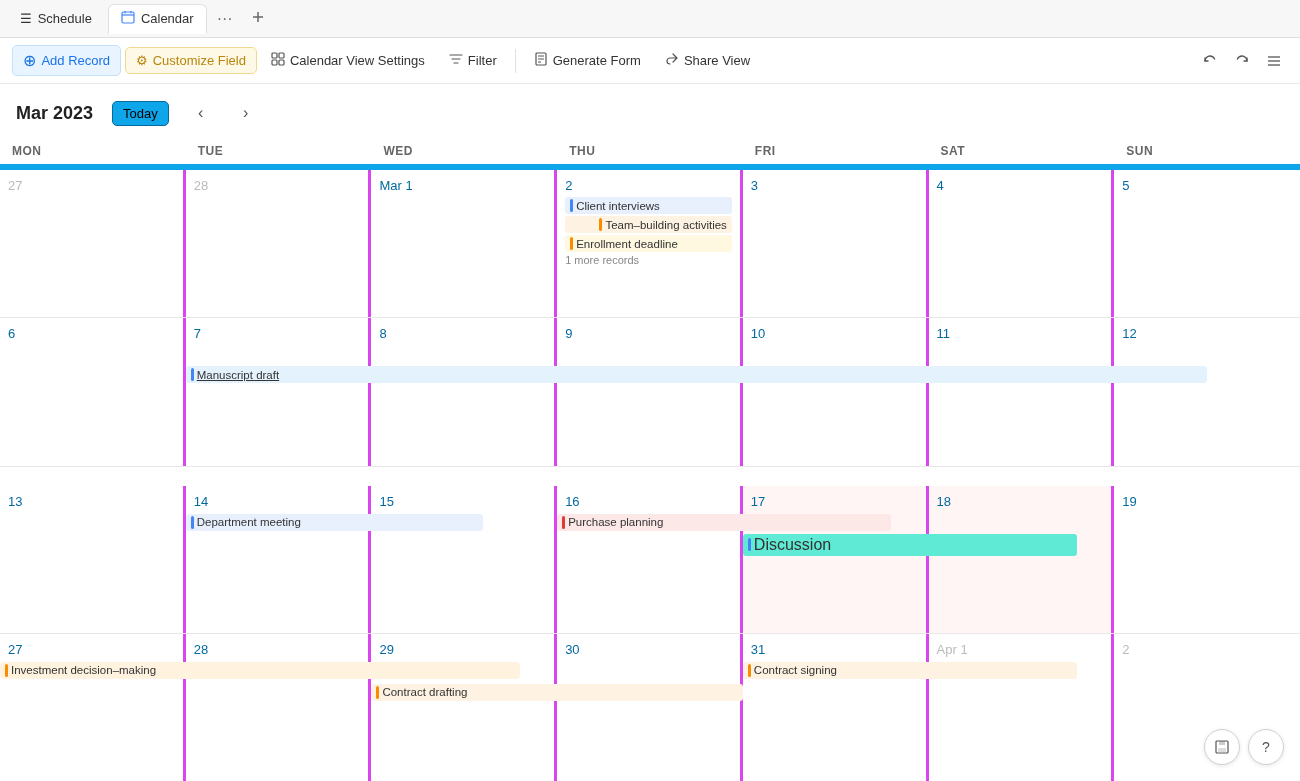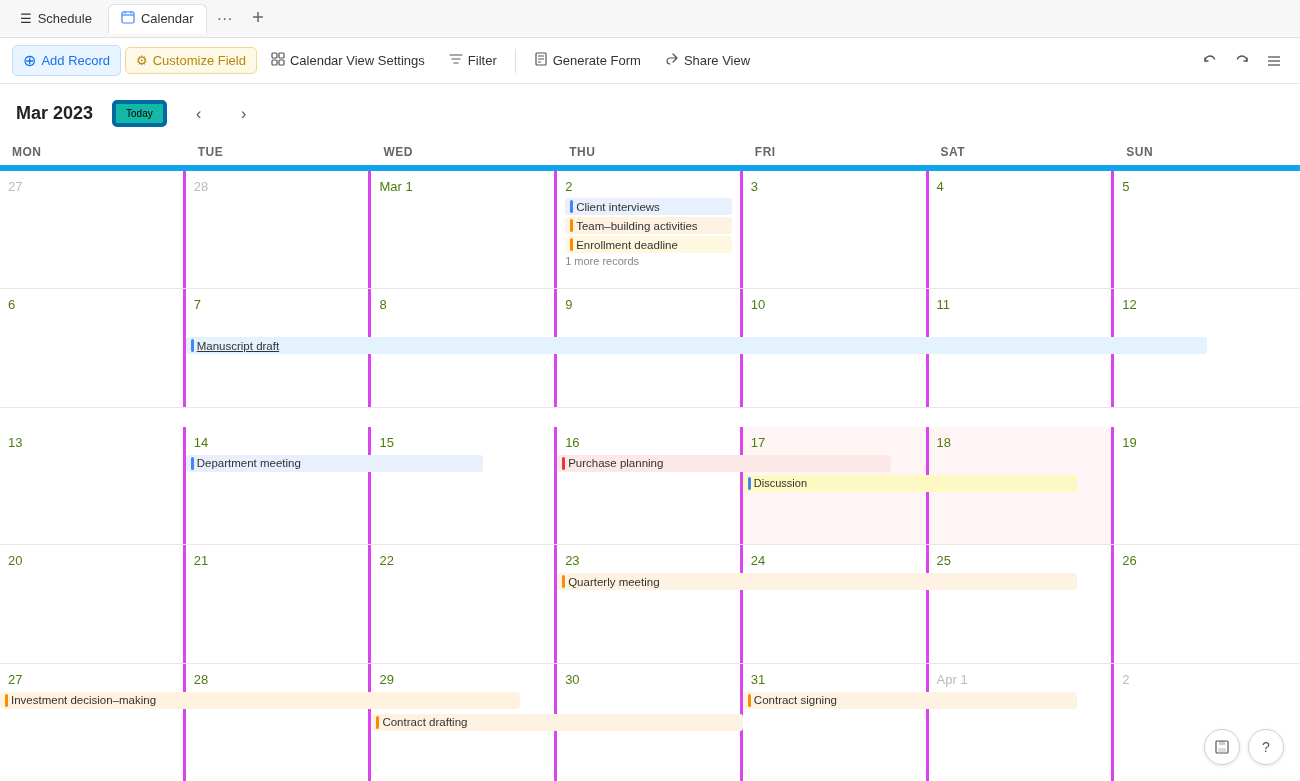--- a/index.html
+++ b/index.html
@@ -18,35 +18,35 @@
     .toolbar-btn.primary { background: #e8f4ff; color: #1a73e8; border: 1px solid #c5dff8; }
     .toolbar-btn.customize { background: #fef9e7; color: #b8860b; border: 1px solid #f0d98e; }
     .toolbar-divider { width: 1px; height: 24px; background: #e0e0e0; margin: 0 4px; }
     .toolbar-spacer { flex: 1; }
     .toolbar-right { display: flex; align-items: center; gap: 4px; }
     .icon-btn { width: 28px; height: 28px; display: flex; align-items: center; justify-content: center; border-radius: 4px; cursor: pointer; border: none; background: none; }
 
     
     .calendar-header { display: flex; align-items: center; padding: 16px 16px 12px 16px; gap: 19px; }
     .month-title { font-size: 18px; font-weight: 600; color: #222; }
-    .today-btn { padding: 4px 10px; border: 4px solid #0369a1; border-radius: 5px; font-size: 10px; cursor: pointer; background: #14b8a6; }
+    .today-btn { padding: 4px 10px; border: 1px solid #0369a1; border-radius: 5px; font-size: 13px; cursor: pointer; background: #0ea5e9; }
     .nav-btn { width: 26px; height: 26px; display: flex; align-items: center; justify-content: center; border-radius: 4px; cursor: pointer; border: none; background: none; font-size: 16px; color: #555; }
     .day-headers { display: grid; grid-template-columns: repeat(7, 1fr); border-bottom: 6px solid #0ea5e9; }
     .day-header { padding: 6px 12px; font-size: 12px; font-weight: 600; color: #666; text-transform: uppercase; letter-spacing: 0.5px; }
     .calendar-week { display: grid; grid-template-columns: repeat(7, 1fr); border-bottom: 1px solid #e8e8e8; flex: 1; min-height: 120px; }
     .calendar-week:last-child { border-bottom: none; }
     .calendar-day { border-right: 3px solid #d946ef; padding: 8px 8px 4px 8px; position: relative; overflow: hidden; }
     .calendar-day:last-child { border-right: none; }
-    .day-num { font-size: 13px; color: #4d7c0f; margin-bottom: 4px; font-weight: 400; }
+    .day-num { font-size: 13px; color: #0369a1; margin-bottom: 4px; font-weight: 400; }
     .day-num.other-month { color: #bbb; }
     .event-bar { display: flex; align-items: center; border-radius: 3px; padding: 2px 5px; margin-bottom: 2px; font-size: 11.5px; white-space: nowrap; overflow: hidden; text-overflow: ellipsis; }
     .more-records { font-size: 11px; color: #888; margin-top: 2px; cursor: pointer; }
 
     .color-blue { background: #e8f0fe; }
-    .color-orange { background: #fef3e2; }
+    .color-orange { background: #fef3e2; justify-content: flex-end; }
 
     .main-content { display: flex; flex-direction: column; height: calc(781px - 84px); }
     
     
     .bottom-right { position: fixed; bottom: 16px; right: 16px; display: flex; gap: 8px; }
     .circle-btn { width: 36px; height: 36px; border-radius: 50%; border: 1px solid #d0d0d0; background: #fff; display: flex; align-items: center; justify-content: center; cursor: pointer; box-shadow: 0 1px 4px rgba(0,0,0,0.1); font-size: 16px; color: #555; }
   </style>
 </head>
 <body>
 
@@ -259,54 +259,26 @@
     <div style="position:absolute; top:28px; left:calc(100% / 7 * 1); width:calc(100% / 7 * 1.6); background:#e8f0fe; border-radius:3px; padding:2px 5px; font-size:11.5px; display:flex; align-items:center; gap:3px; z-index:2;">
       <div style="width:3px; height:13px; background:#4285f4; border-radius:2px; flex-shrink:0;"></div>
       <span>Department meeting</span>
     </div>
 
     <div style="position:absolute; top:28px; left:calc(100% / 7 * 3); width:calc(100% / 7 * 1.8); background:#fde8e8; border-radius:3px; padding:2px 5px; font-size:11.5px; display:flex; align-items:center; gap:3px; z-index:2;">
       <div style="width:3px; height:13px; background:#e53935; border-radius:2px; flex-shrink:0;"></div>
       <span>Purchase planning</span>
     </div>
 
-    <div style="position:absolute; top:48px; left:calc(100% / 7 * 4); width:calc(100% / 7 * 1.8); background:#fef9c3; border-radius:3px; padding:2px 5px; font-size:11px; display:flex; align-items:center; gap:3px; z-index:2;text-align:right;">
+    <div style="position:absolute; top:48px; left:calc(100% / 7 * 4); width:calc(100% / 7 * 1.8); background:#5eead4; border-radius:3px; padding:2px 5px; font-size:16px; display:flex; align-items:center; gap:3px; z-index:2;text-align:right;">
       <div style="width:3px; height:13px; background:#4285f4; border-radius:2px; flex-shrink:0;"></div>
       <span>Discussion</span>
     </div>
   </div>
 
-  <div class="calendar-week" style="min-height: 110px; position:relative;">
-    <div class="calendar-day">
-      <div class="day-num">20</div>
-    </div>
-    <div class="calendar-day">
-      <div class="day-num">21</div>
-    </div>
-    <div class="calendar-day">
-      <div class="day-num">22</div>
-    </div>
-    <div class="calendar-day">
-      <div class="day-num">23</div>
-    </div>
-    <div class="calendar-day">
-      <div class="day-num">24</div>
-    </div>
-    <div class="calendar-day">
-      <div class="day-num">25</div>
-    </div>
-    <div class="calendar-day" style="border-right:none;">
-      <div class="day-num">26</div>
-    </div>
-
-    <div style="position:absolute; top:28px; left:calc(100% / 7 * 3); width:calc(100% / 7 * 2.8); background:#fef3e2; border-radius:3px; padding:2px 5px; font-size:11.5px; display:flex; align-items:center; gap:3px; z-index:2;">
-      <div style="width:3px; height:13px; background:#fb8c00; border-radius:2px; flex-shrink:0;"></div>
-      <span>Quarterly meeting</span>
-    </div>
-  </div>
 
   <div class="calendar-week" style="min-height: 110px; position:relative; border-bottom:none;">
     <div class="calendar-day">
       <div class="day-num">27</div>
     </div>
     <div class="calendar-day">
       <div class="day-num">28</div>
     </div>
     <div class="calendar-day">
       <div class="day-num">29</div>

